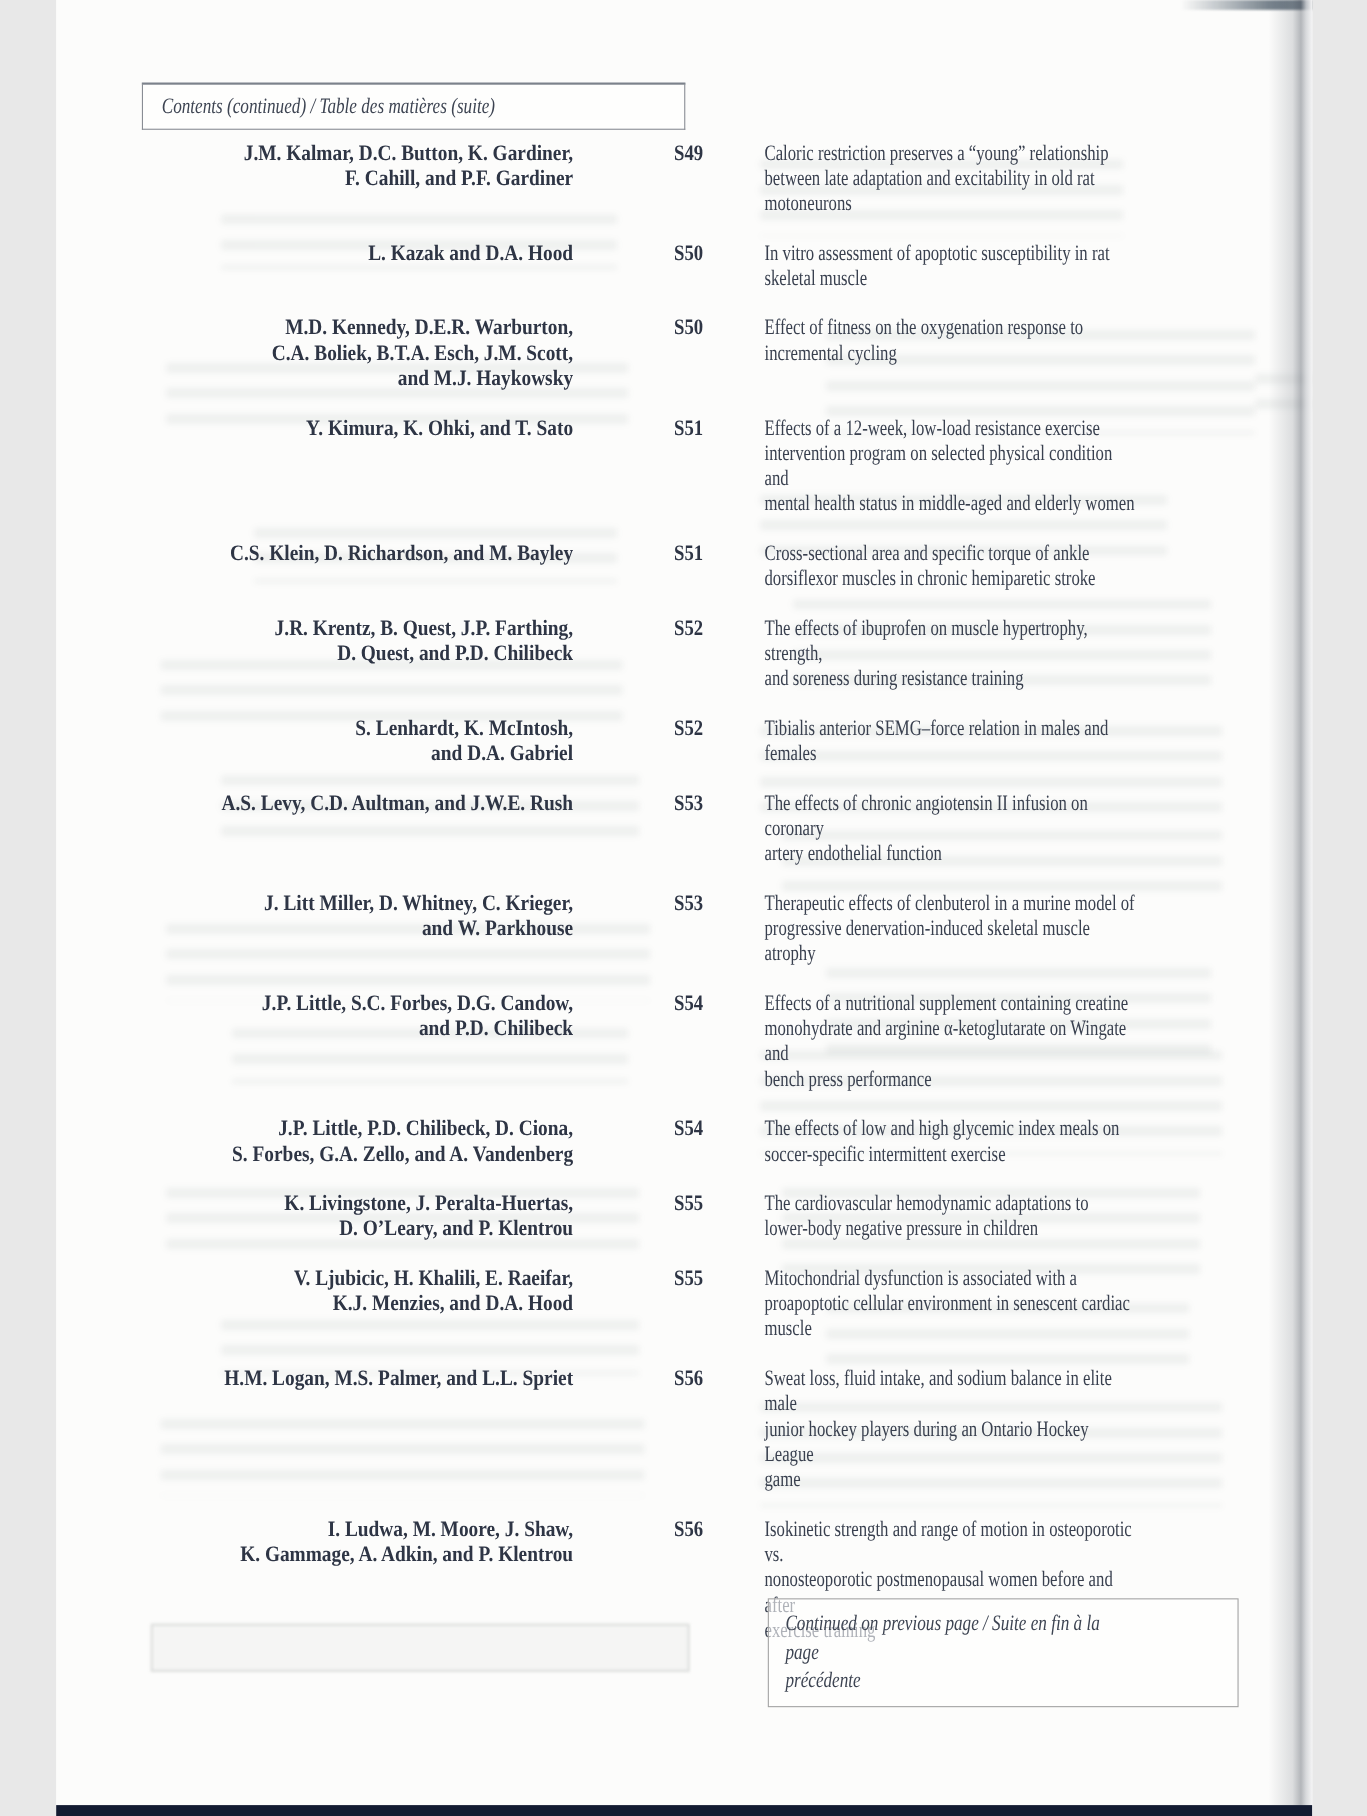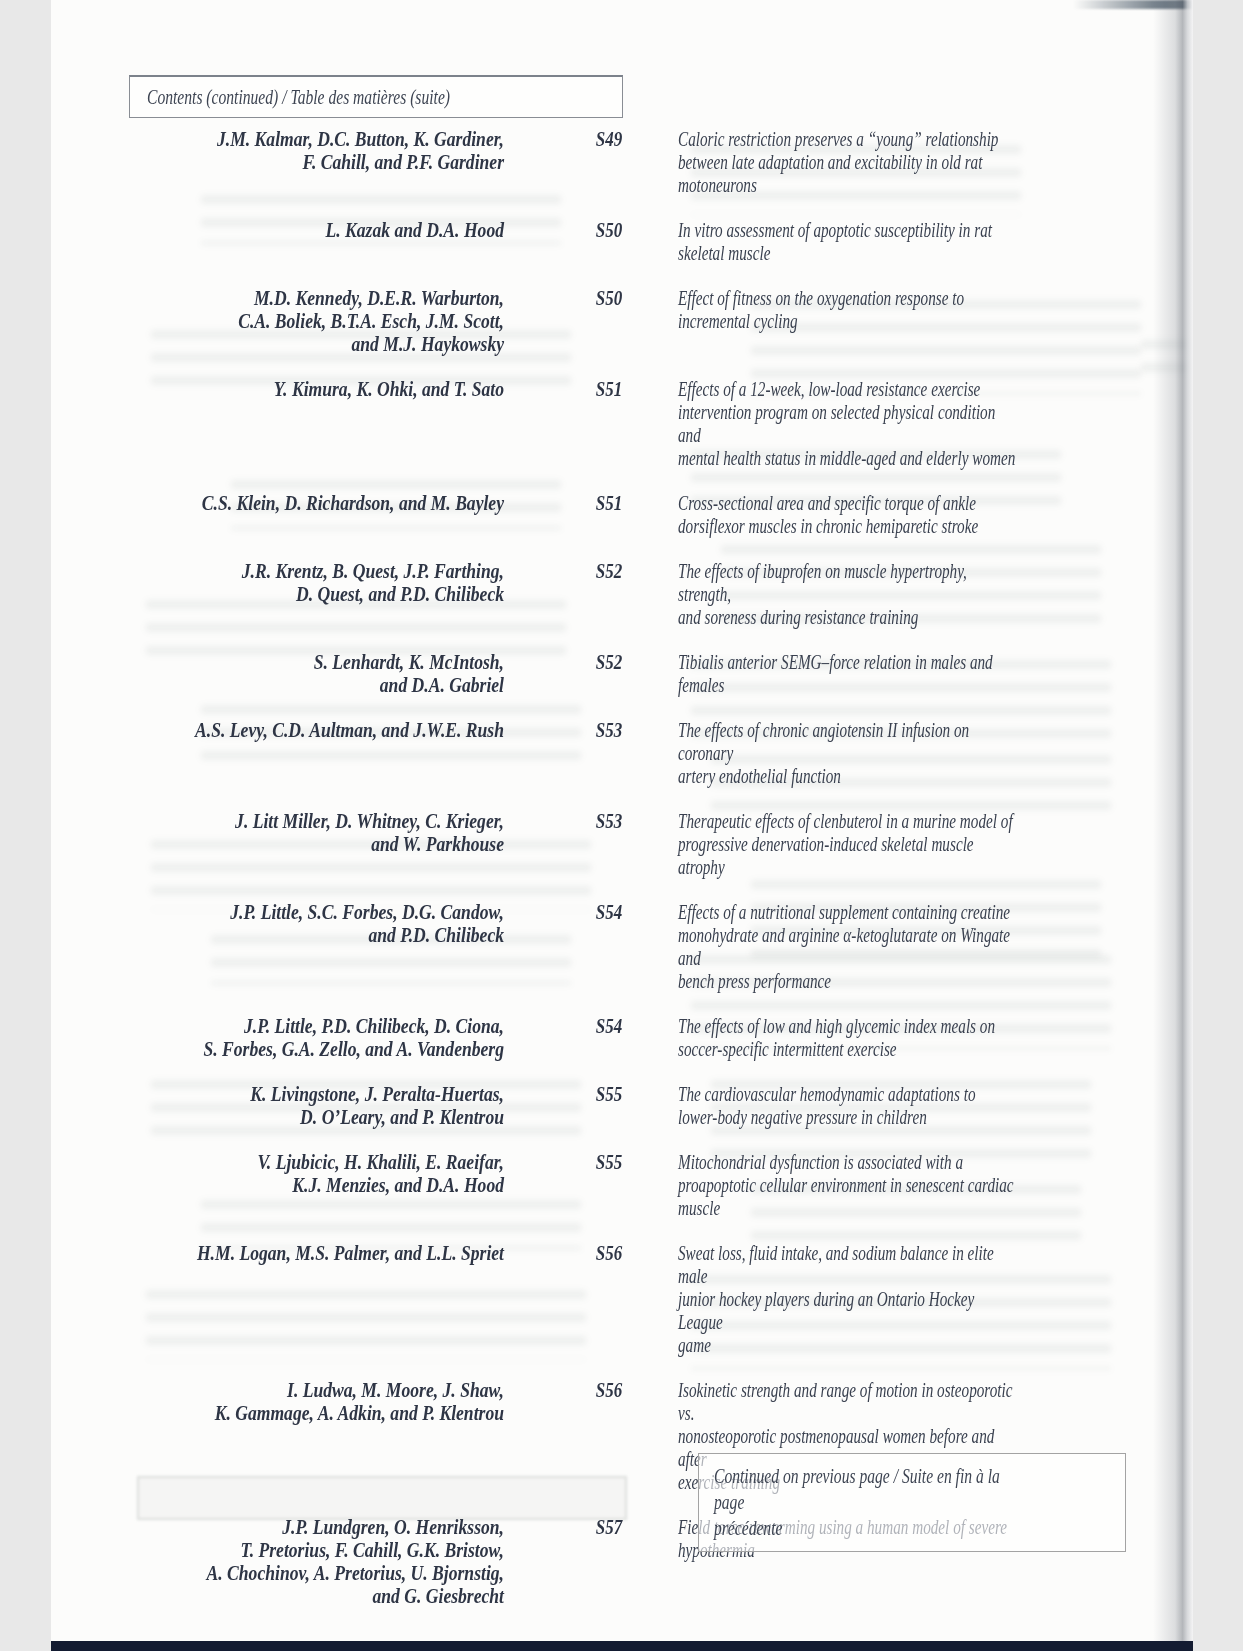--- a/index.html
+++ b/index.html
@@ -59,21 +59,21 @@
     background:rgba(255,255,255,0.6);
   }
   .header-box span {
     display:inline-block;
     font-style:italic; font-size:20px; color:#3d4452;
     white-space:nowrap;
     transform:scaleX(0.78); transform-origin:0 50%;
   }
 
   
-  .toc { position:absolute; left:68px; top:128px; width:1005px;font-style:italic; }
+  .toc { position:absolute; left:85px; top:128px; width:1005px; }
   .entry {
     display:grid;
     grid-template-columns:385px 174px 446px;
     align-items:start;
     margin-bottom:22px;
   }
   .authors {
     font-weight:bold; text-align:right;
     white-space:pre-line;
     font-size:20px; line-height:23px; color:#2e3545;
@@ -258,29 +258,20 @@
 
   <div class="entry">
     <div class="authors">I. Ludwa, M. Moore, J. Shaw,
 K. Gammage, A. Adkin, and P. Klentrou</div>
     <div class="page-num">S56</div>
     <div class="title">Isokinetic strength and range of motion in osteoporotic vs.
 nonosteoporotic postmenopausal women before and after
 exercise training</div>
   </div>
 
-  <div class="entry">
-    <div class="authors">J.P. Lundgren, O. Henriksson,
-T. Pretorius, F. Cahill, G.K. Bristow,
-A. Chochinov, A. Pretorius, U. Bjornstig,
-and G. Giesbrecht</div>
-    <div class="page-num">S57</div>
-    <div class="title">Field torso rewarming using a human model of severe
-hypothermia</div>
-  </div>
 </div>
 
   <div class="continued-box">
     <span>Continued on previous page / Suite en fin à la page
 précédente</span>
   </div>
 
   <div class="top-right-wedge"></div>
   <div class="right-edge-shadow"></div>
   <div class="bottom-band"></div>

